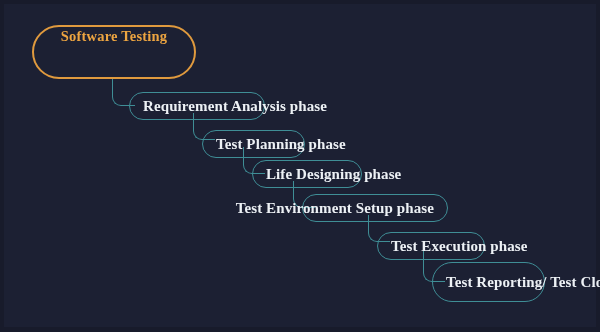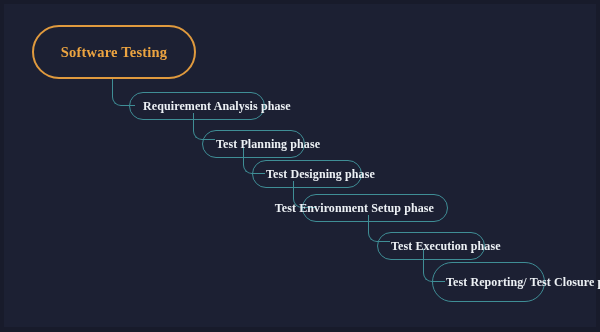--- a/index.html
+++ b/index.html
@@ -31,39 +31,38 @@
     box-sizing: border-box;
     left: 32px;
     top: 25px;
     width: 164px;
     height: 54px;
     border: 2px solid #e09a3e;
     border-radius: 28px;
     display: flex;
     flex-direction: column;
     align-items: center;
-    justify-content: center;
     color: #eca441;
     font-weight: bold;
     font-size: 14.5px;
     line-height: 18px;
     letter-spacing: 0.2px;
     text-align: center;
   }
 
   .phase-node {
     position: absolute;
     box-sizing: border-box;
     height: 28px;
     border: 1.5px solid #3f8e96;
     border-radius: 16px;
     background: transparent;
     color: #edf1f5;
     font-weight: bold;
-    font-size: 12px;
+    font-size: 15px;
     line-height: 13px;
     display: flex;
     align-items: center;
     padding: 0 13px;
     white-space: nowrap;
     letter-spacing: 0.1px;
   }
   .phase-node.two-line {
     height: 40px;
     border-radius: 21px;
@@ -108,21 +107,21 @@
 
   <div class="phase-node" style="left:129px; top:92px; width:136px;">
     <span class="node-text">Requirement Analysis phase</span>
   </div>
 
   <div class="phase-node" style="left:202px; top:130px; width:103px;">
     <span class="node-text">Test Planning phase</span>
   </div>
 
   <div class="phase-node" style="left:252px; top:160px; width:110px;">
-    <span class="node-text">Test Designing phase</span>
+    <span class="node-text">Life Designing phase</span>
   </div>
 
   <div class="phase-node" style="left:302px; top:194px; width:146px;justify-content:flex-end;">
     <span class="node-text">Test Environment Setup phase</span>
   </div>
 
   <div class="phase-node" style="left:377px; top:232px; width:108px;text-align:center;">
     <span class="node-text">Test Execution phase</span>
   </div>
 

